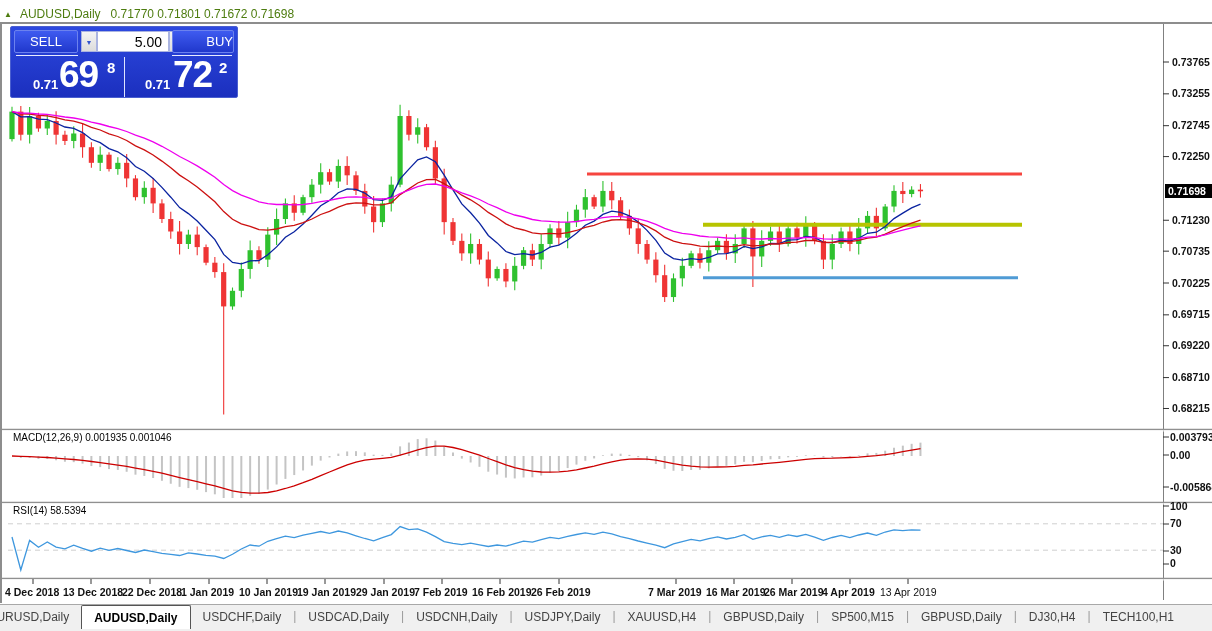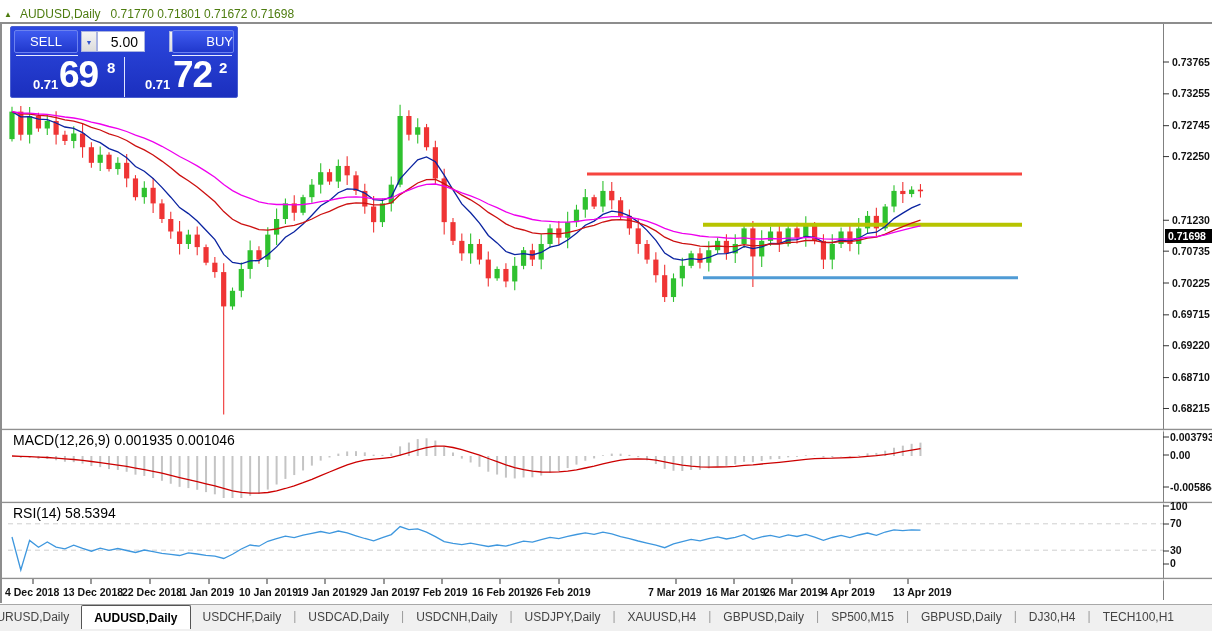--- a/index.html
+++ b/index.html
@@ -29,39 +29,39 @@
   .tp-btn { position:absolute; top:3px; height:23px; line-height:22px; text-align:center;
     color:#fff; font-size:13px; background:linear-gradient(#3f5bf0,#2038cc);
     border:1px solid #6c82ee; border-radius:2px; }
   #sell-btn { left:3px; width:64px; }
   #buy-btn { right:3px; width:62px;text-align:right; }
   .tp-underline { position:absolute; top:28px; height:1px; background:#e8ecff; }
   #sell-ul { left:5px; width:62px; } #buy-ul { right:5px; width:60px; }
   .spin-btn { position:absolute; top:4px; width:16px; height:21px; background:linear-gradient(#f4f4f4,#dcdcdc);
     border:1px solid #aab4e0; color:#3355cc; font-size:7px; text-align:center; line-height:21px; }
   #vol-down { left:70px; } #vol-up { left:158px; }
-  #vol-box { position:absolute; left:86px; top:4px; width:48px; height:21px; background:#fff;
+  #vol-box { position:absolute; left:86px; top:4px; width:72px; height:21px; background:#fff;
     border:1px solid #aab4e0; font-size:14px; color:#000; text-align:right; padding:2px 6px 0 0; }
   .tp-price { position:absolute; top:30px; height:40px; color:#fff; }
   #sell-price { left:0; width:112px; } #buy-price { left:116px; width:110px; }
   .tp-div { position:absolute; left:113px; top:30px; width:1px; height:40px; background:#dfe5ff; }
   .tp-sm { position:absolute; bottom:5px; font-size:13px; font-weight:bold; }
   .tp-big { position:absolute; bottom:1px; font-size:37px; font-weight:bold; letter-spacing:-1px; }
   .tp-sup { position:absolute; font-size:15px; font-weight:bold; }
   #sell-price .tp-sm { left:22px; } #sell-price .tp-big { left:48px; } #sell-price .tp-sup { left:96px; top:2px; }
   #buy-price .tp-sm { left:18px; } #buy-price .tp-big { left:46px; } #buy-price .tp-sup { left:92px; top:2px; }
 
   
   #chart-canvas { position:absolute; left:0; top:0; width:1212px; height:631px; }
 
   
   .ax-label { position:absolute; font-size:10.5px; font-weight:bold; color:#111; white-space:nowrap; }
   #price-badge { position:absolute; left:1165px; width:47px; height:14px; background:#000;
-    color:#fff; font-size:10.5px; font-weight:bold; padding-left:3px; line-height:14px;margin-top:45px; }
-  .ind-label { position:absolute; font-size:14px; color:#000; white-space:nowrap; }
+    color:#fff; font-size:10.5px; font-weight:bold; padding-left:3px; line-height:14px; }
+  .ind-label { position:absolute; font-size:10px; color:#000; white-space:nowrap; }
 
   
   #tab-bar { position:absolute; left:0; top:604px; width:1212px; height:25px;
     background:#f0f0f0; border-top:1px solid #a8a8a8; display:flex; align-items:stretch;
     font-size:12px; color:#444; overflow:hidden;justify-content:flex-end; }
   .tab { padding:5px 12px 0 12px; white-space:nowrap; cursor:default; }
   .tab.active { background:#fff; border:1px solid #555; border-bottom:none; font-weight:bold; color:#000;
     border-radius:2px 2px 0 0; }
   .tab-sep { padding-top:4px; color:#999; }
   .tab-spacer { width:12px; }
@@ -499,21 +499,21 @@
       <div class="ax-label" style="left: 239px; top: 586px; font-weight: bold;">10 Jan 2019</div>
       <div class="ax-label" style="left: 297px; top: 586px; font-weight: bold;">19 Jan 2019</div>
       <div class="ax-label" style="left: 356px; top: 586px; font-weight: bold;">29 Jan 2019</div>
       <div class="ax-label" style="left: 414px; top: 586px; font-weight: bold;">7 Feb 2019</div>
       <div class="ax-label" style="left: 472px; top: 586px; font-weight: bold;">16 Feb 2019</div>
       <div class="ax-label" style="left: 531px; top: 586px; font-weight: bold;">26 Feb 2019</div>
       <div class="ax-label" style="left: 648px; top: 586px; font-weight: bold;">7 Mar 2019</div>
       <div class="ax-label" style="left: 706px; top: 586px; font-weight: bold;">16 Mar 2019</div>
       <div class="ax-label" style="left: 764px; top: 586px; font-weight: bold;">26 Mar 2019</div>
       <div class="ax-label" style="left: 822px; top: 586px; font-weight: bold;">4 Apr 2019</div>
-      <div class="ax-label" style="left: 880px; top: 586px; font-weight: bold; margin-left: 13px;">13 Apr 2019</div>
+      <div class="ax-label" style="left: 880px; top: 586px; font-weight: normal;">13 Apr 2019</div>
     </div>
 
   <div id="tab-bar">
       <div class="tab-spacer"></div>
       <div class="tab">EURUSD,Daily</div>
       <div class="tab active">AUDUSD,Daily</div>
       <div class="tab">USDCHF,Daily</div>
       <div class="tab-sep">|</div>
       <div class="tab">USDCAD,Daily</div>
       <div class="tab-sep">|</div>

